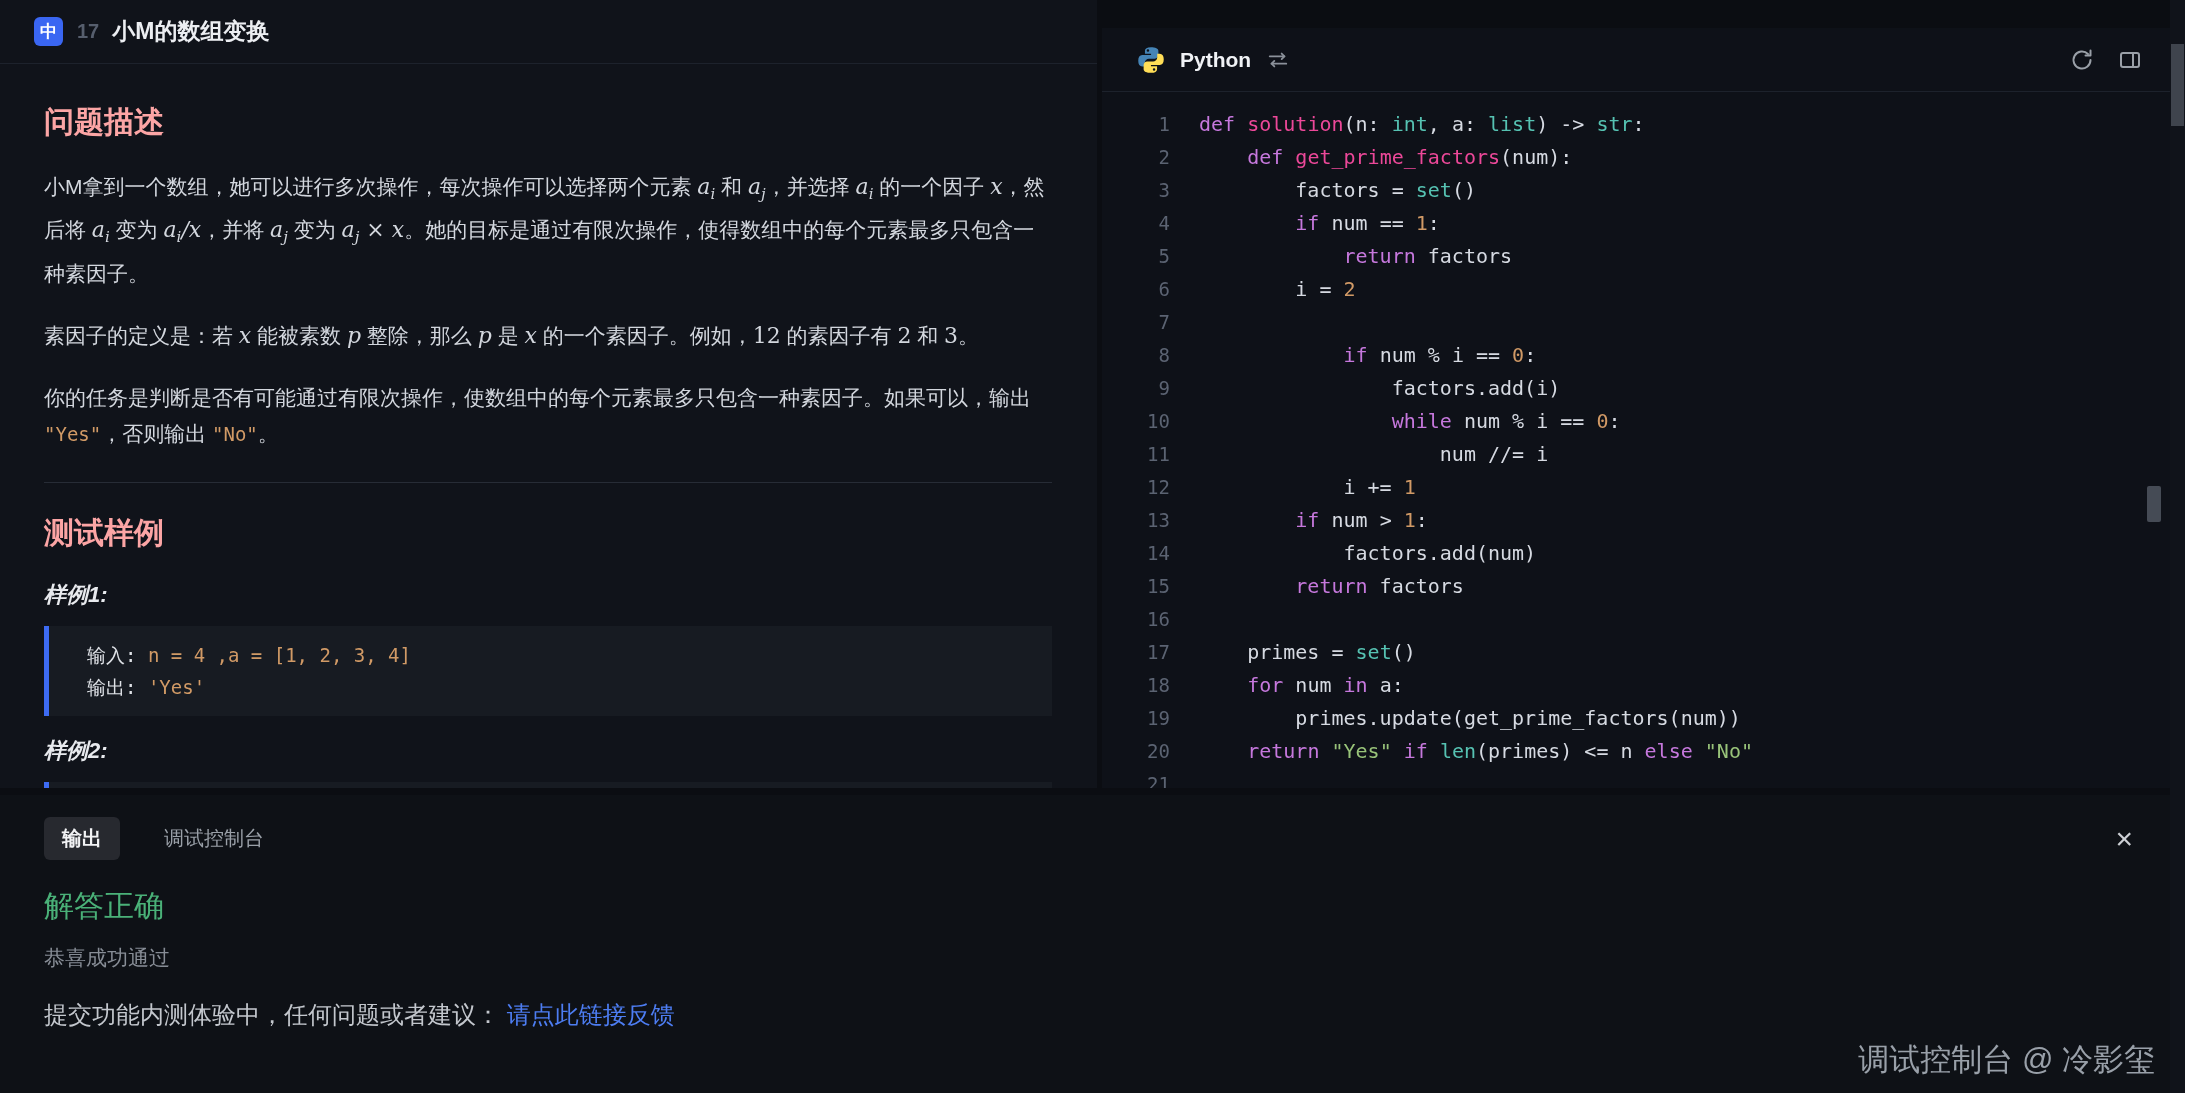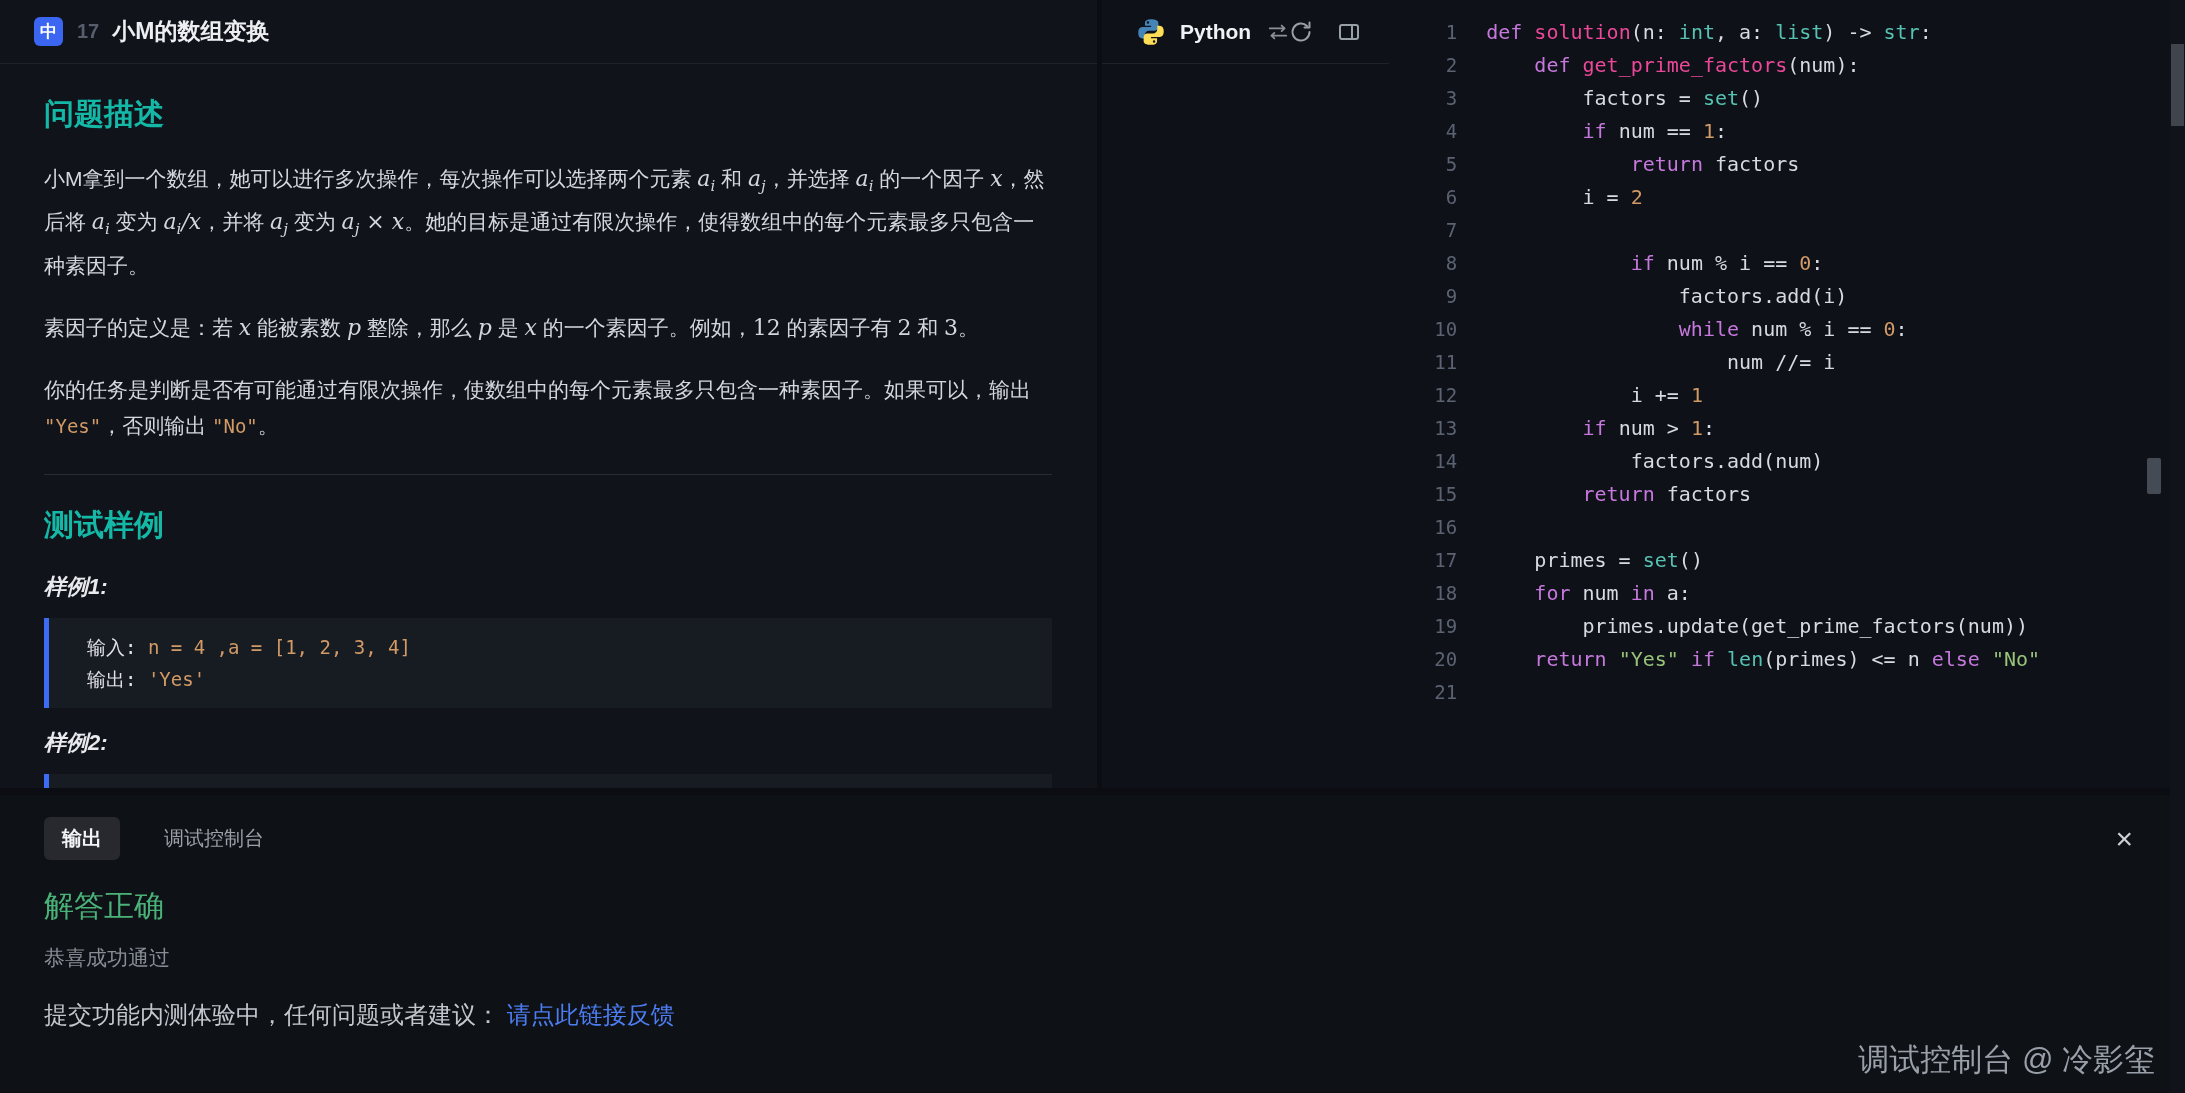--- a/index.html
+++ b/index.html
@@ -28,41 +28,41 @@
   .difficulty-badge {
     width:29px; height:29px; border-radius:6px;
     background:#3a66f2; color:#ffffff; font-size:17px; font-weight:700;
     display:flex; align-items:center; justify-content:center;
     margin-right:14px; flex:0 0 auto;
   }
   .problem-number { color:#565e6d; font-size:20px; font-weight:600; margin-right:13px; }
   .problem-title  { color:#eceef2; font-size:23px; font-weight:700; }
 
   .problem-content { padding:30px 45px 0 44px; overflow:hidden; }
-  .section-heading { font-size:30px; font-weight:700; color:#14b8a6; margin:0 0 26px 0; }
+  .section-heading { font-size:30px; font-weight:700; color:#fca5a5; margin:8px 0 26px 0; }
   .problem-paragraphs p { margin:0 0 26px 0; font-size:21px; line-height:36px; color:#d3d7de; }
   .t-plain { }
   .t-math  { font-family:"DejaVu Serif", serif; font-style:italic; font-size:22px; }
   .t-math sub { font-size:15px; font-style:italic; }
   .t-mathn { font-family:"DejaVu Serif", serif; font-size:22px; }
   .t-code  { font-family:"DejaVu Sans Mono", monospace; font-size:19px; color:#d19a66; }
   .section-divider { border-top:1px solid #272c36; margin:30px 0 30px 0; }
 
   .example-label { font-style:italic; font-weight:700; font-size:22px; color:#e8eaee; margin:20px 0 16px 0; }
   .sample-block {
     background:#171b22; border-left:5px solid #3d6bf3;
     padding:13px 38px; margin:0 0 8px 0;
     font-family:"DejaVu Sans Mono", monospace; font-size:19px; line-height:32px;
   }
   .sample-row { white-space:pre; }
   .sample-label { color:#dfe2e7; }
   .sample-value { color:#d19a66; }
 
   
-  .editor-panel { flex:1; background:#0e1118; display:flex; flex-direction:row; position:relative; overflow:hidden; }
+  .editor-panel { flex:1; background:#0e1118; display:flex; flex-direction:column; position:relative; overflow:hidden;margin-top:28px; }
   .python-icon { width:30px; height:30px; margin-right:14px; display:flex; align-items:center; }
   .editor-language { color:#f0f2f5; font-size:21px; font-weight:700; }
   .swap-icon { margin-left:16px; display:flex; align-items:center; cursor:pointer; }
   .header-actions { margin-left:auto; display:flex; align-items:center; gap:24px; }
   .header-actions span { display:flex; align-items:center; cursor:pointer; }
 
   .code-area { padding-top:16px; font-family:"DejaVu Sans Mono", monospace; font-size:20px; flex:1; }
   .code-line { display:flex; height:33px; line-height:33px; }
   .ln { flex:0 0 68px; text-align:right; color:#5b6372; font-size:19px; }
   .code-text { margin-left:29px; white-space:pre; color:#d6dae2; }

